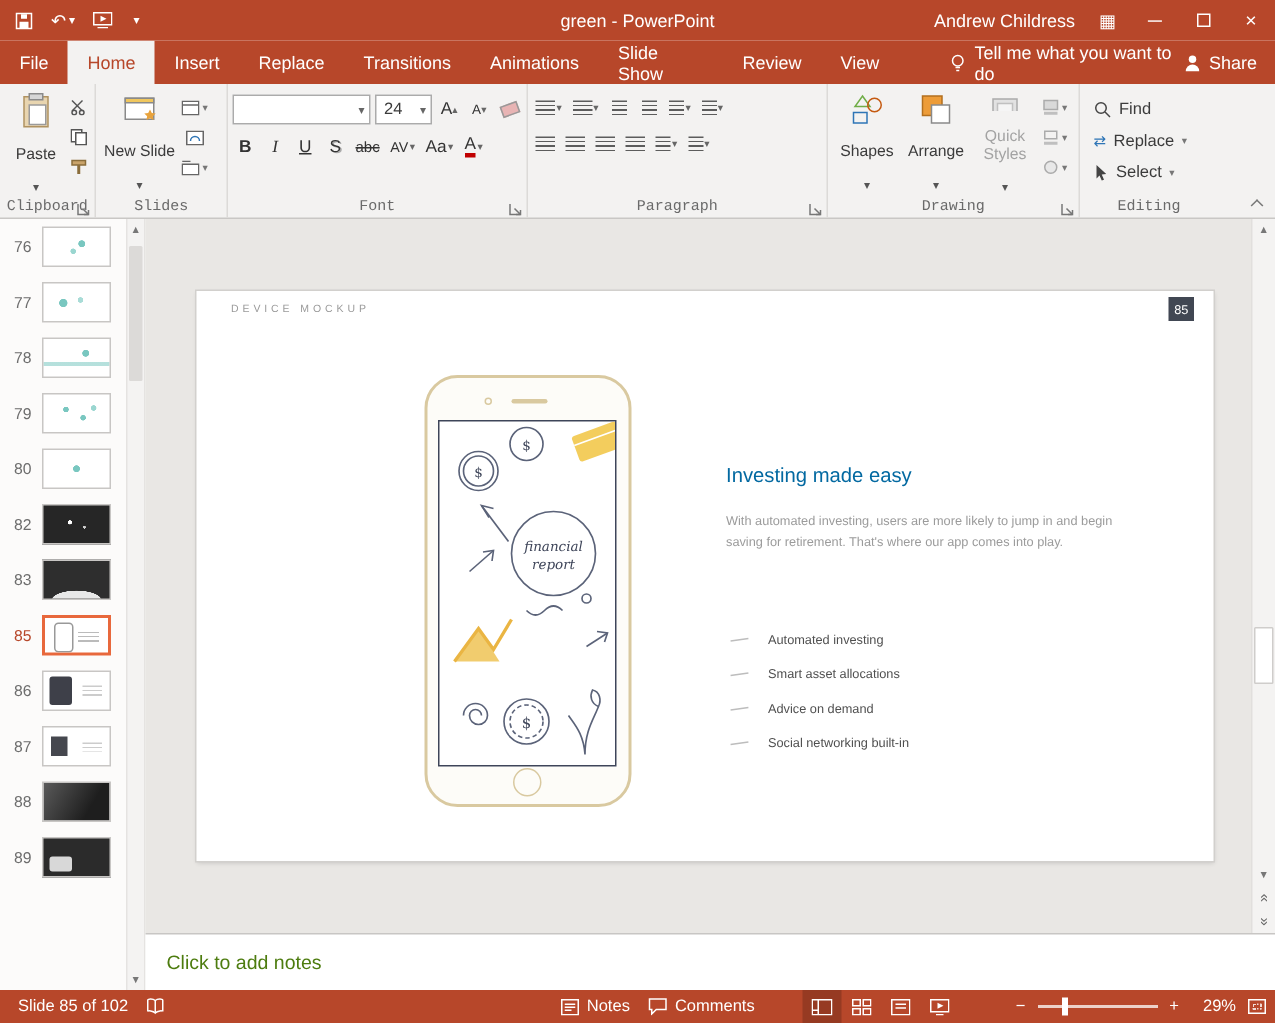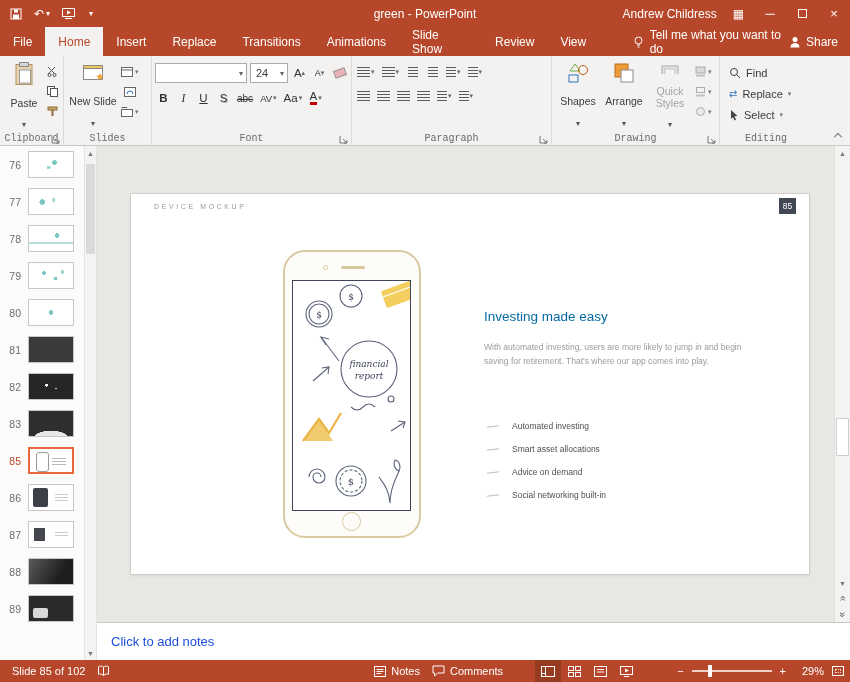--- a/index.html
+++ b/index.html
@@ -142,21 +142,21 @@
     border:1.5px solid #D9C9A0; }
   .s-heading { position:absolute; left:353px; top:115px; font-size:13.5px; color:#0369a1; }
   .s-body { position:absolute; left:353px; top:147px; width:258px; font-size:8.5px; color:#9b9b9b; line-height:1.6; }
   .s-bullets { position:absolute; left:356px; top:227px; display:flex; flex-direction:column; gap:13px; }
   .brow { display:flex; align-items:center; gap:13px; }
   .bdash { width:12px; height:1px; background:#BDBDBD; transform:rotate(-8deg); }
   .btext { font-size:8.5px; color:#4f4f4f; }
 
   
   #notes { height:38px; flex:0 0 auto; border-top:1px solid #C8C6C4; background:#fff;
-    display:flex; align-items:center; padding-left:14px; color:#1d4ed8; font-size:13px; }
+    display:flex; align-items:center; padding-left:14px; color:#4d7c0f; font-size:13px; }
 
   
   #statusbar { height:22px; flex:0 0 auto; background:#B7472A; color:#fff; display:flex;
     align-items:center; font-size:11px; padding:0 6px; }
   .sb-item { display:flex; align-items:center; gap:5px; padding:0 6px; height:100%; }
   .sb-spacer { flex:1; }
   .viewbtn { width:26px; height:100%; display:flex; align-items:center; justify-content:center; }
   .viewbtn.active { background:rgba(0,0,0,.18); }
   .zoomwrap { display:flex; align-items:center; gap:8px; margin-left:38px; }
   .ztrack { width:80px; height:2px; background:rgba(255,255,255,.75); position:relative; }
@@ -527,24 +527,20 @@
           <span class="tnum">78</span>
           <span class="tbox art78"></span>
         </div>
       <div class="trow">
           <span class="tnum">79</span>
           <span class="tbox art79"></span>
         </div>
       <div class="trow">
           <span class="tnum">80</span>
           <span class="tbox art80"></span>
-        </div>
-      <div class="trow">
-          <span class="tnum">81</span>
-          <span class="tbox art81"></span>
         </div>
       <div class="trow">
           <span class="tnum">82</span>
           <span class="tbox art82"></span>
         </div>
       <div class="trow">
           <span class="tnum">83</span>
           <span class="tbox art83"></span>
         </div>
       <div class="trow sel">

